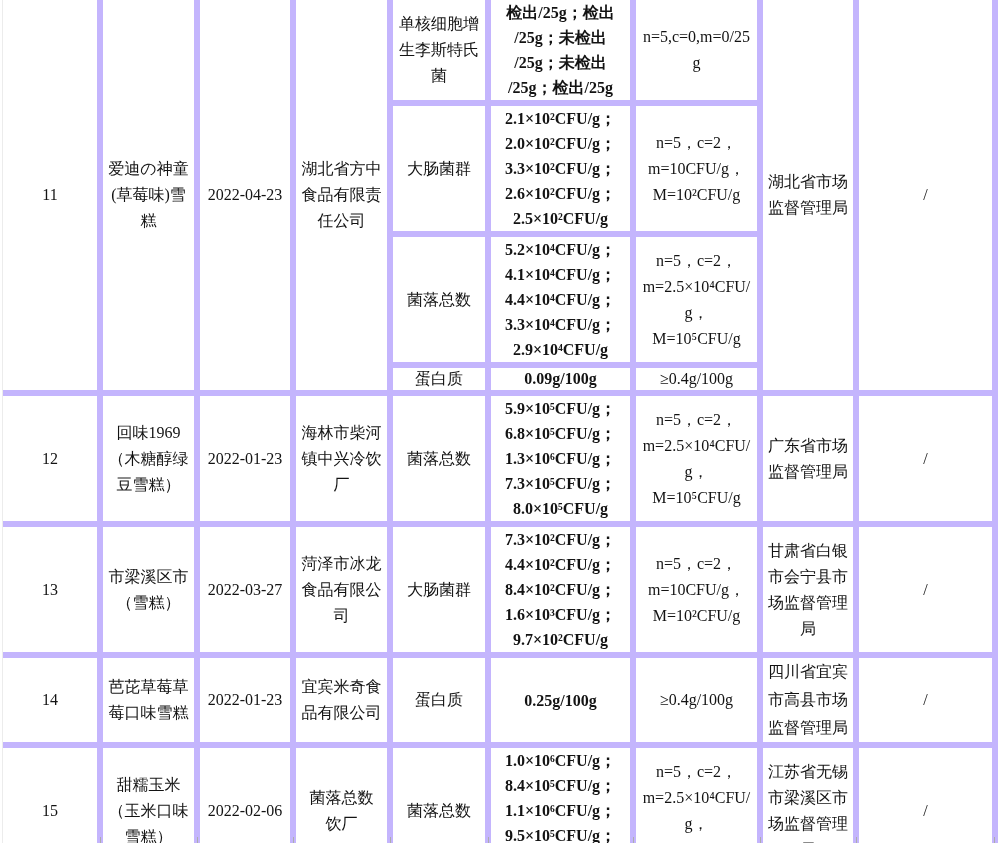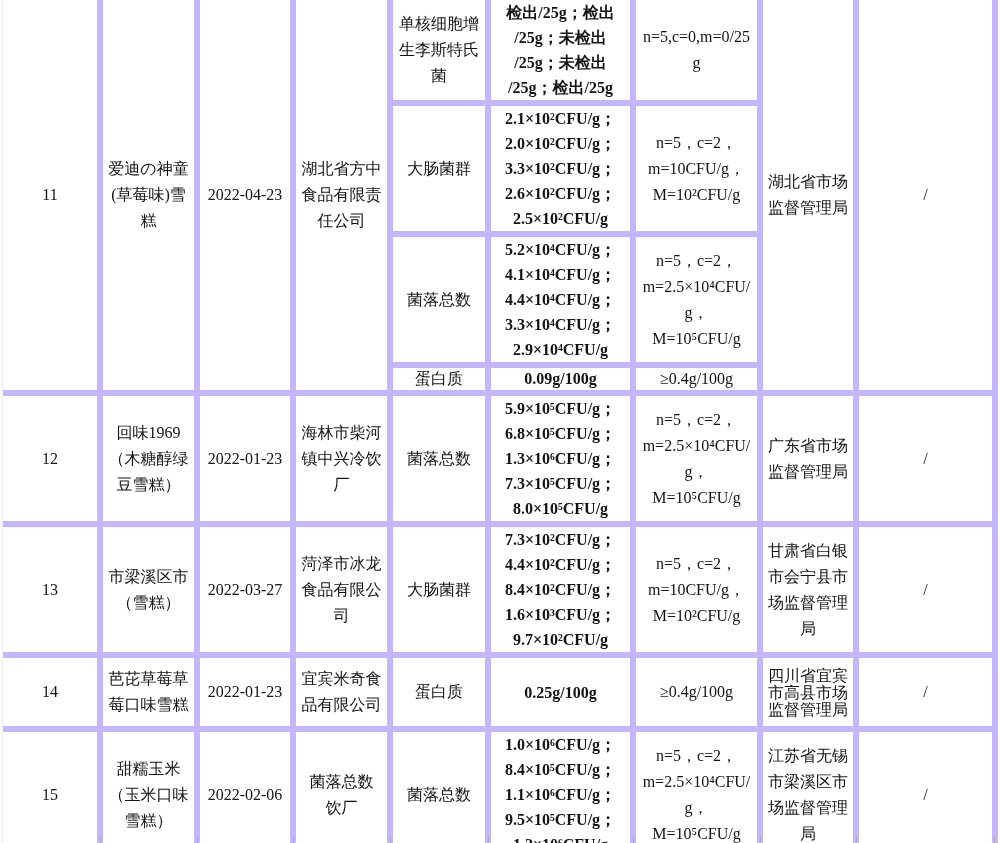--- a/index.html
+++ b/index.html
@@ -20,21 +20,21 @@
     white-space:pre-line;
     padding:0 2px;
     font-size:16px;line-height:26px;
     overflow:hidden;
   }
   table.insp tr:first-child td{border-top:none;}
   table.insp td.first-col{border-left:none;}
   table.insp tr.major td{border-top-width:2px;}
   table.insp tr.last td{border-bottom-width:2px;}
   table.insp td.result-cell{line-height:25px;font-weight:bold;}
-  table.insp td.lh24{line-height:17px;margin-left:16px;}
+  table.insp td.lh24{line-height:28px;margin-left:16px;}
   table.insp tr.slim td{line-height:22px;}
   .stub{position:absolute;top:837px;width:1px;height:6px;background:#adadad;}
 </style>
 </head>
 <body>
 
 <div class="page">
   <div class="left-edge-line"></div>
 
   <table class="insp">

